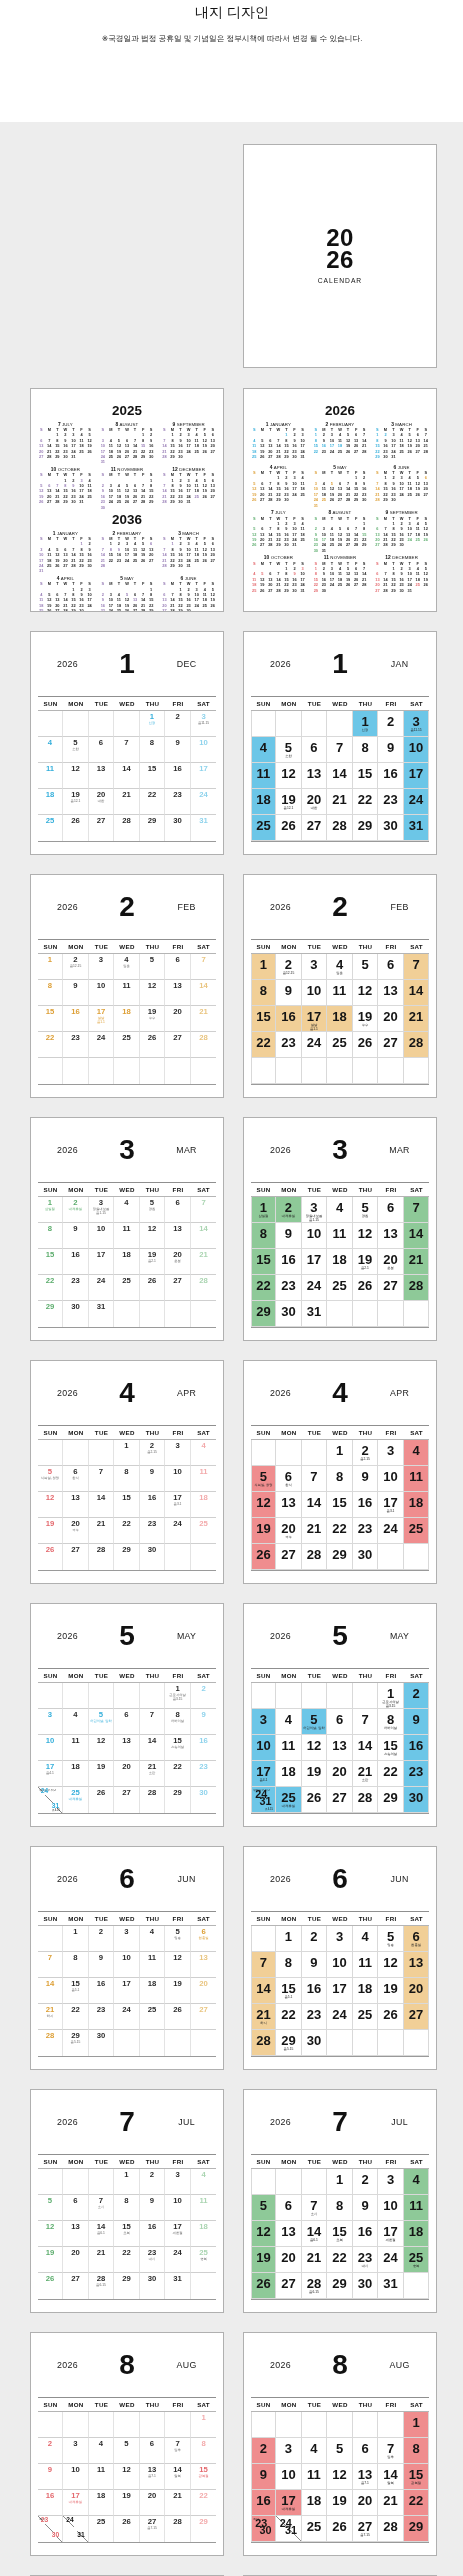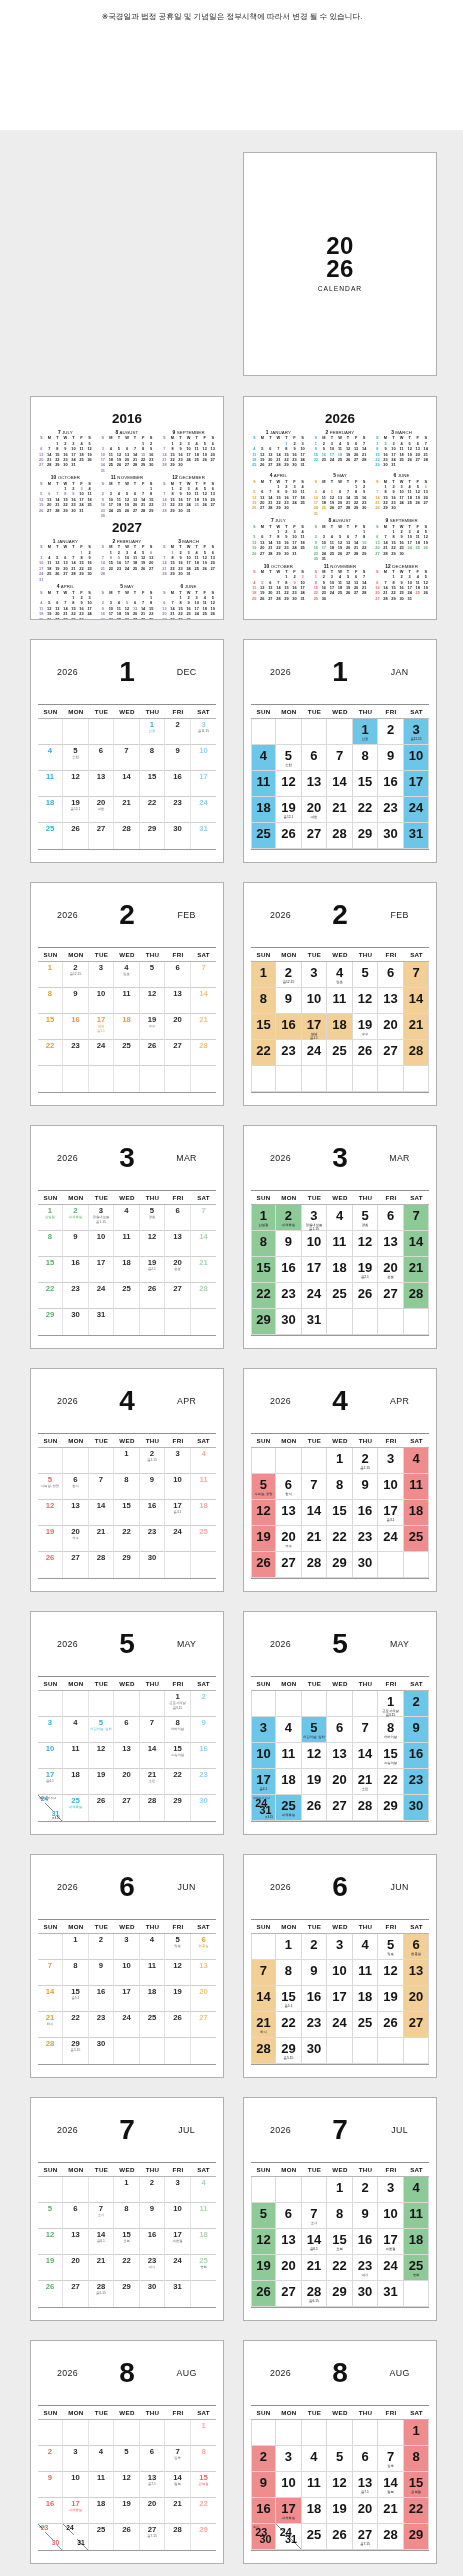--- a/index.html
+++ b/index.html
@@ -52,36 +52,37 @@
   .d2{position:absolute;bottom:4.6px;right:3.6px;font-size:10.8px;font-weight:800;line-height:1;color:#151515;}
   .tl{position:absolute;top:1px;left:1.5px;font-size:2.8px;color:#222;}
   .d2l{position:absolute;bottom:0.5px;right:2.1px;font-size:2.8px;color:#222;}
   .pc .d1{font-size:6.7px;font-weight:600;top:1.5px;left:3.1px;}
   .pc .d2{font-size:6.7px;font-weight:600;bottom:3.1px;right:3.1px;}
 </style>
 </head>
 <body>
 
 <div class="top-header">
+  <div class="page-subtitle">내지 디자인</div>
   <div class="page-note">※국경일과 법정 공휴일 및 기념일은 정부시책에 따라서 변경 될 수 있습니다.</div>
 </div>
 
 <div class="gray">
 
   <div class="card cover col-right">
     <div class="cover-year">
       <div>20</div>
       <div>26</div>
     </div>
     <div class="cover-label">CALENDAR</div>
   </div>
 
   <div class="spread-row">
     <div class="card y-card" id="y-left">
-        <div class="y-title">2016</div>
+        <div class="y-title">2025</div>
         <div class="mini-grid">
           <div class="mini">
             <div class="mini-head"><b>7</b> JULY</div>
             <div class="mini-week">
               <span style="color: rgb(147, 119, 179);">S</span>
               <span>M</span>
               <span>T</span>
               <span>W</span>
               <span>T</span>
               <span>F</span>
@@ -356,21 +357,21 @@
               <span style="color: rgb(147, 119, 179);">25</span>
               <span>26</span>
               <span>27</span>
               <span style="color: rgb(147, 119, 179);">28</span>
               <span>29</span>
               <span>30</span>
               <span>31</span>
             </div>
           </div>
         </div>
-        <div class="y-title second">2027</div>
+        <div class="y-title second">2036</div>
         <div class="mini-grid">
           <div class="mini">
             <div class="mini-head"><b>1</b> JANUARY</div>
             <div class="mini-week">
               <span style="color: rgb(147, 119, 179);">S</span>
               <span>M</span>
               <span>T</span>
               <span>W</span>
               <span>T</span>
               <span>F</span>

